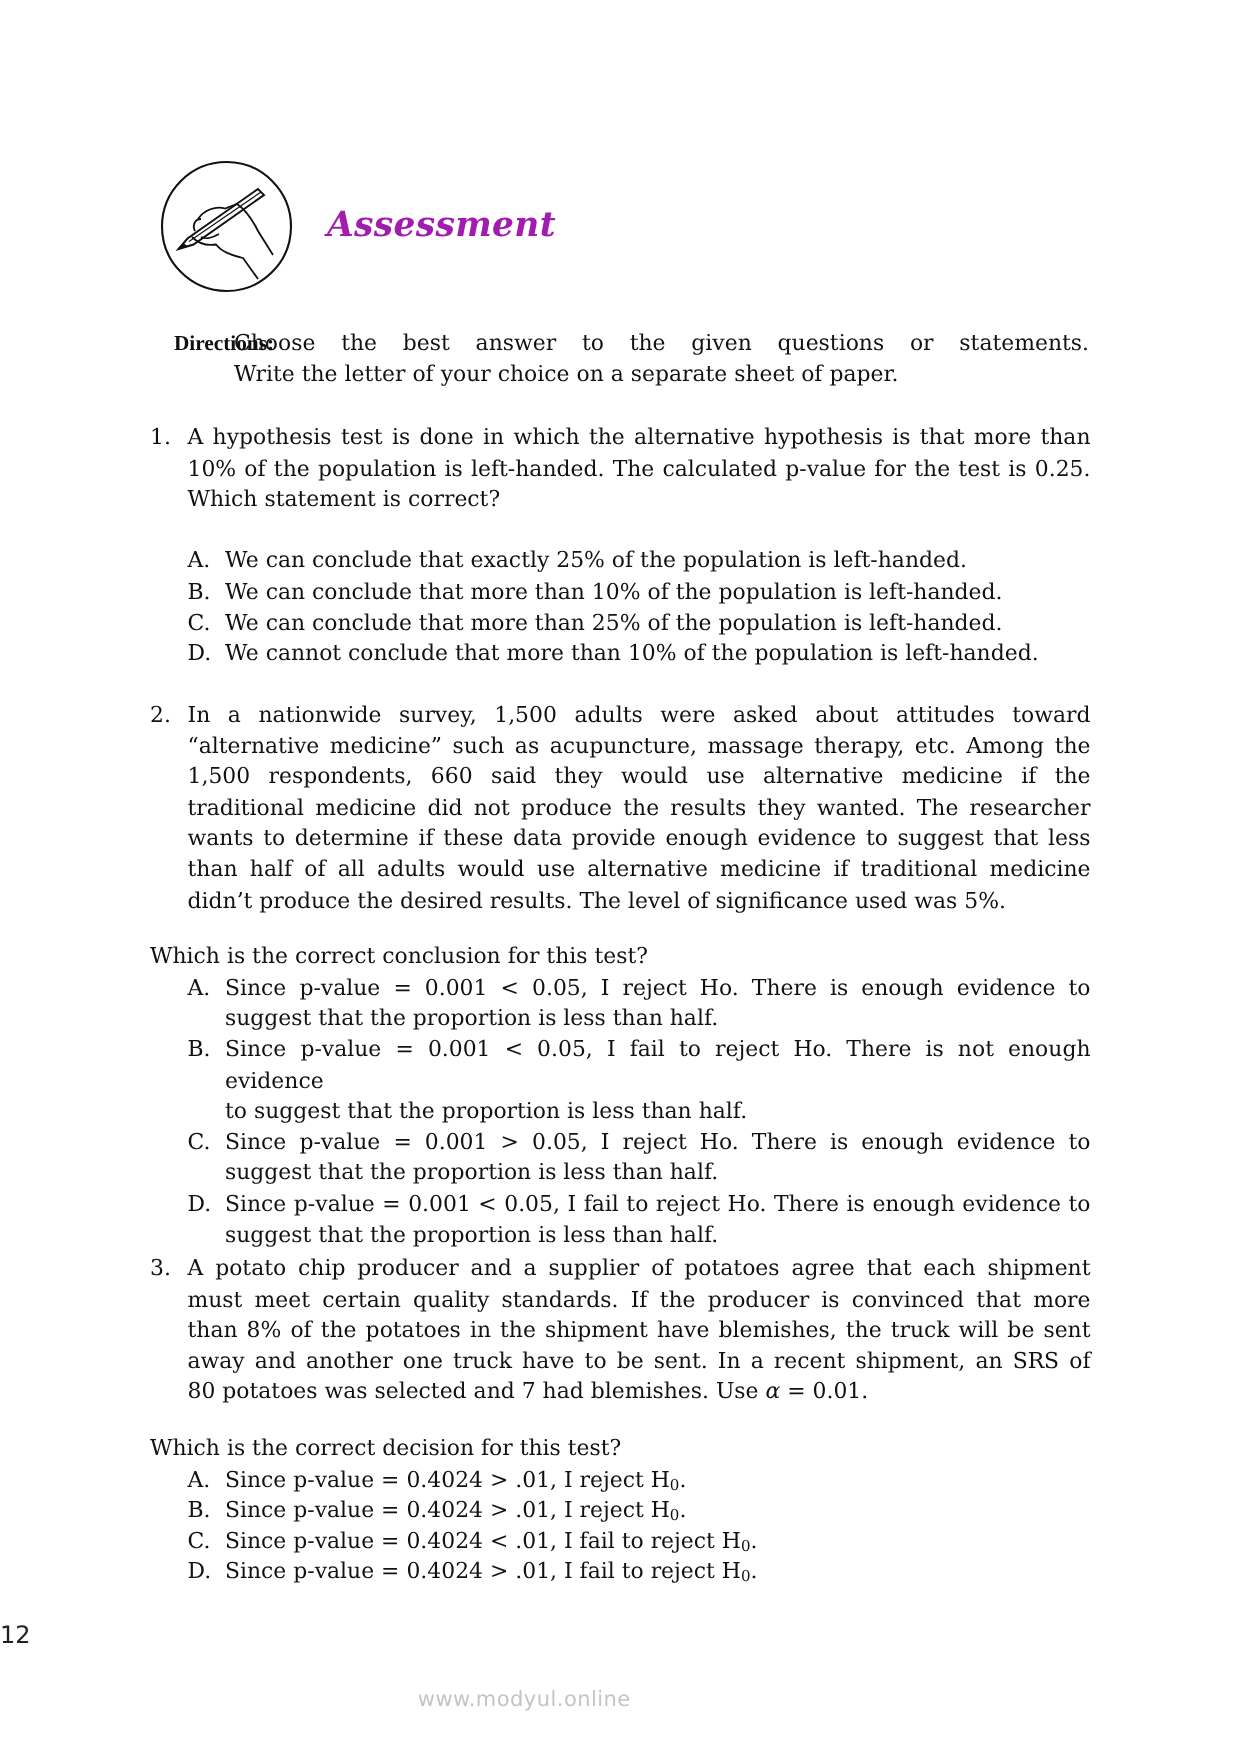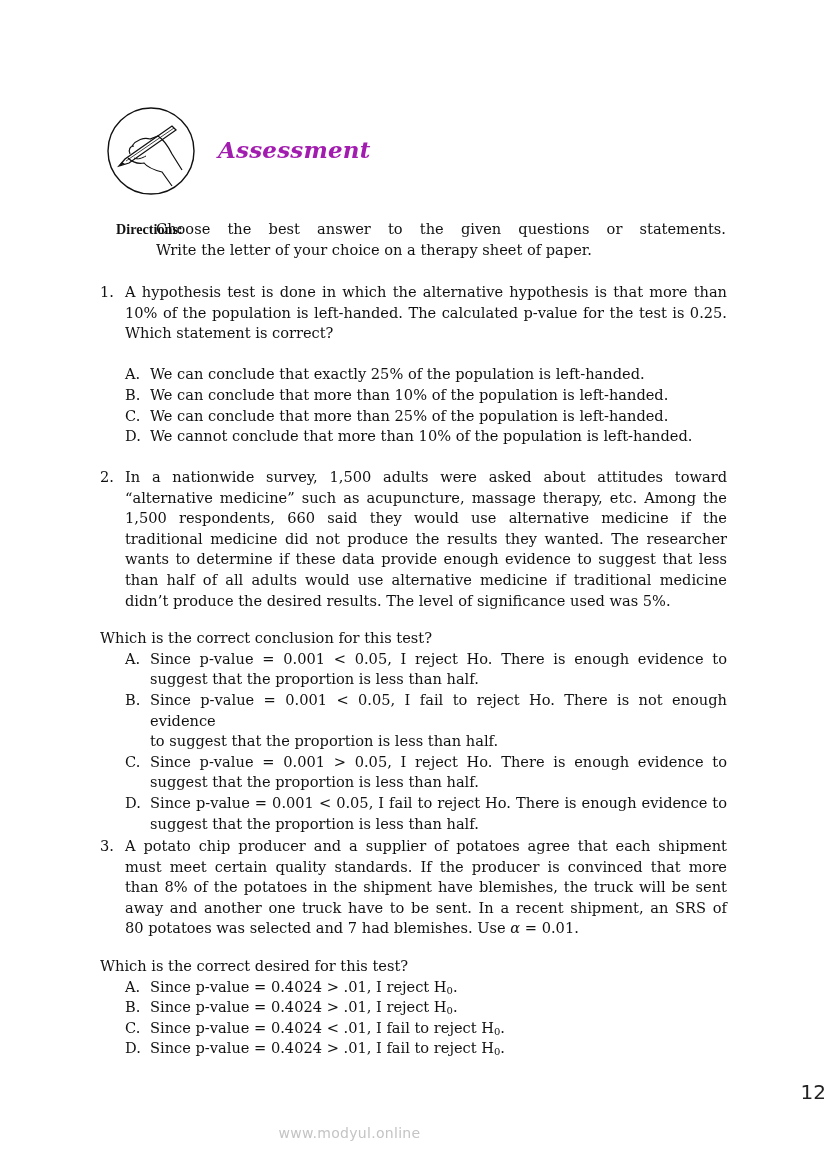--- a/index.html
+++ b/index.html
@@ -22,22 +22,22 @@
     .dir-line1 { text-align: justify; text-align-last: justify; display: block; }
     .q { position: absolute; left: 100px; width: 627px; }
     .q-num { position: absolute; left: 0; top: 0; }
     .q-body { margin-left: 25px; text-align: justify; }
     .q-body .full { text-align: justify; text-align-last: justify; display: block; }
     .opts { margin-left: 25px; }
     .opt { position: relative; padding-left: 25px; text-align: justify; }
     .opt .letter { position: absolute; left: 0; top: 0; }
     .opt .jl { display: block; text-align: justify; text-align-last: justify; }
     .prompt { }
-    .page-num { position: absolute; left: 0; width: 826px; top: 1080px; text-align: right;
-      font-family: "DejaVu Sans", sans-serif; font-size: 20px; color: #222; }
+    .page-num { position: absolute; left: 0; width: 826px; top: 1080px; text-align: left;
+      font-family: "DejaVu Sans", sans-serif; font-size: 16px; color: #222; }
     .watermark { position: absolute; left: 0; width: 699px; top: 1125px; text-align: center;
       font-family: "DejaVu Sans", sans-serif; font-size: 14px; color: #c4c4c4; letter-spacing: 0.3px; }
     sub { font-size: 10px; vertical-align: -2px; line-height: 0; }
   </style>
 </head>
 <body>
 
 <div class="header">
   <svg class="icon-circle" viewBox="0 0 90 90" width="90" height="90">
     <circle cx="45" cy="45" r="43" fill="#fff" stroke="#111" stroke-width="1.4"></circle>
@@ -51,21 +51,21 @@
     <path d="M22 52 C26 56 32 58 38 57 C42 62 48 64 56 66 L66 80" fill="none" stroke="#111" stroke-width="1.2"></path>
     <path d="M28 52 C32 54 36 52 40 50" fill="none" stroke="#111" stroke-width="1"></path>
   </svg>
   <div class="title">Assessment</div>
 </div>
 
 <div class="directions text">
   <span class="dir-label">Directions:</span>
   <div class="dir-text">
     <span class="dir-line1">Choose the best answer to the given questions or statements.</span>
-    <span>Write the letter of your choice on a therapy sheet of paper.</span>
+    <span>Write the letter of your choice on a separate sheet of paper.</span>
   </div>
 </div>
 
 <div class="q text" style="top:282px;">
   <span class="q-num">1.</span>
   <div class="q-body">
     <span class="full">A hypothesis test is done in which the alternative hypothesis is that more than</span>
     <span class="full">10% of the population is left-handed. The calculated p-value for the test is 0.25.</span>
     <span>Which statement is correct?</span>
   </div>
@@ -99,21 +99,21 @@
 
 <div class="q text" style="top:836px;">
   <span class="q-num">3.</span>
   <div class="q-body">
     <span class="full">A potato chip producer and a supplier of potatoes agree that each shipment</span>
     <span class="full">must meet certain quality standards. If the producer is convinced that more</span>
     <span class="full">than 8% of the potatoes in the shipment have blemishes, the truck will be sent</span>
     <span class="full">away and another one truck have to be sent. In a recent shipment, an SRS of</span>
     <span><span>80 potatoes was selected and 7 had blemishes. Use </span><i>α</i><span> = 0.01.</span></span>
   </div>
-  <div class="prompt" style="margin-top:17px;">Which is the correct desired for this test?</div>
+  <div class="prompt" style="margin-top:17px;">Which is the correct decision for this test?</div>
   <div class="opts">
     <div class="opt"><span class="letter">A.</span><span>Since p-value = 0.4024 &gt; .01, I reject H</span><sub>0</sub><span>.</span></div>
     <div class="opt"><span class="letter">B.</span><span>Since p-value = 0.4024 &gt; .01, I reject H</span><sub>0</sub><span>.</span></div>
     <div class="opt"><span class="letter">C.</span><span>Since p-value = 0.4024 &lt; .01, I fail to reject H</span><sub>0</sub><span>.</span></div>
     <div class="opt"><span class="letter">D.</span><span>Since p-value = 0.4024 &gt; .01, I fail to reject H</span><sub>0</sub><span>.</span></div>
   </div>
 </div>
 
 <div class="page-num">12</div>
 <div class="watermark">www.modyul.online</div>

